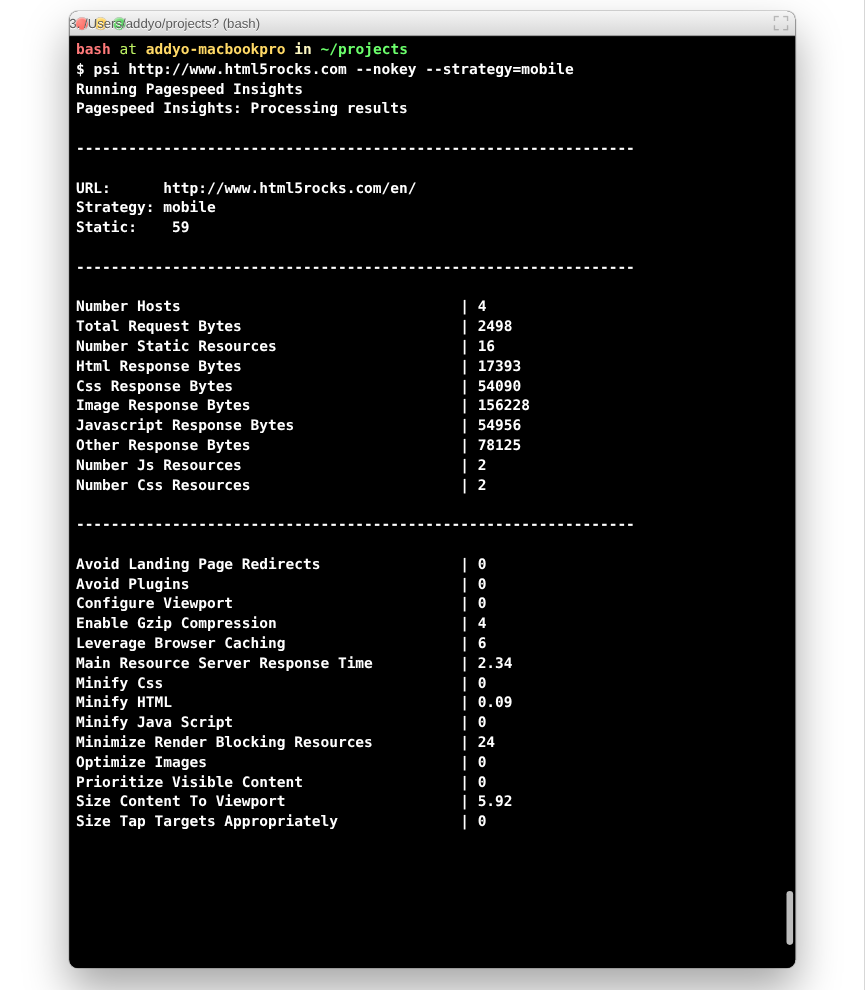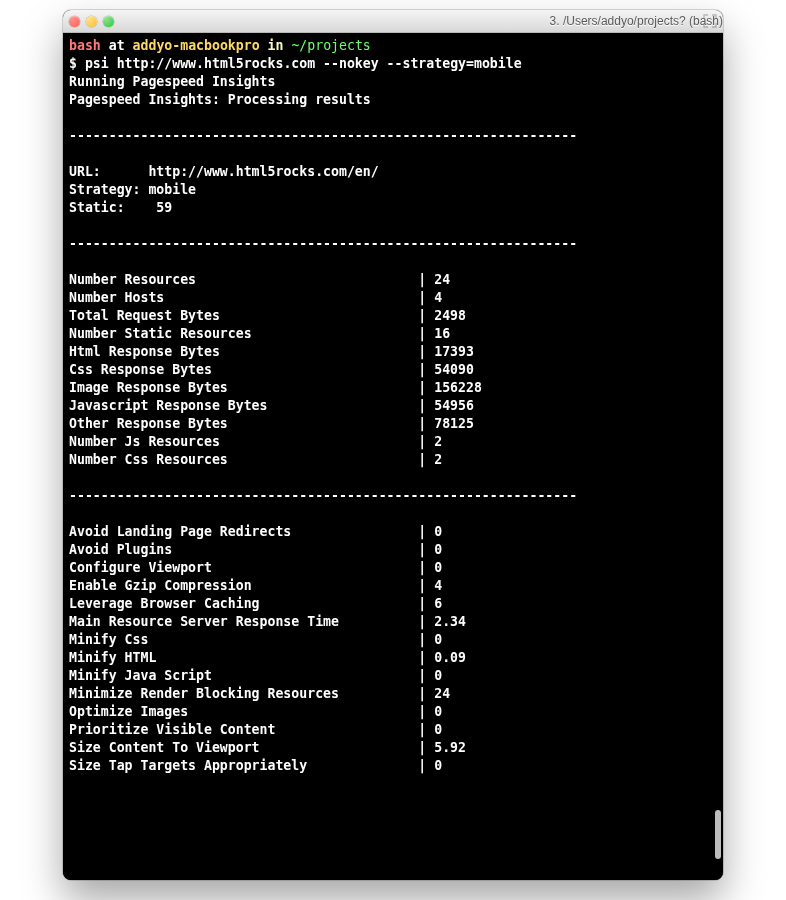--- a/index.html
+++ b/index.html
@@ -41,21 +41,21 @@
     height: 11px;
     border-radius: 50%;
     box-shadow: inset 0 1px 1px rgba(255,255,255,0.4), 0 0 0 0.5px rgba(0,0,0,0.25);
   }
   .tl.red { background: radial-gradient(circle at 30% 30%, #ff8f87, #ff5f56); }
   .tl.yellow { background: radial-gradient(circle at 30% 30%, #ffe27a, #ffbd2e); }
   .tl.green { background: radial-gradient(circle at 30% 30%, #8ee18a, #27c93f); }
   .title-text {
     position: absolute;
     left: 0; right: 0;
-    text-align: right;
+    text-align: left;
     font-size: 12px;
     color: #5a5a5a;
     text-shadow: 0 1px 0 #fff;
     pointer-events: none;
   }
   .fullscreen-icon {
     margin-left: auto;
     width: 14px;
     height: 14px;
     opacity: 0.4;
@@ -69,24 +69,24 @@
     font-family: "Menlo", "Monaco", "Consolas", monospace;
     font-size: 13.2px;
     line-height: 18px;
     padding: 4px 6px 6px 6px;
     box-sizing: border-box;
     overflow-y: auto;
     position: relative;
     font-weight: 600;
   }
   .prompt-user { color: #ff7a7a; font-weight: 600; }
-  .prompt-at { color: #ffffff; font-weight: 700; }
+  .prompt-at { color: #bef264; font-weight: 400; }
   .prompt-host { color: #ffd966; font-weight: 600; }
   .prompt-in { color: #fef9c3; font-weight: 600; }
-  .prompt-path { color: #6cff6c; font-weight: 400; margin-top: 36px; }
+  .prompt-path { color: #6cff6c; font-weight: 700; margin-top: 36px; }
   .dashline {
     white-space: pre;
     color: #ffffff;
   }
   .kv {
     white-space: pre;
   }
   .sb {
     position: absolute;
     right: 2px;
@@ -142,21 +142,20 @@
 
     <div class="kv"><span>URL:</span>      <span>http://www.html5rocks.com/en/</span></div>
     <div class="kv"><span>Strategy:</span> <span>mobile</span></div>
     <div class="kv"><span>Static:</span>    <span>59</span></div>
 
     <div>&nbsp;</div>
     <div class="dashline">----------------------------------------------------------------</div>
     <div>&nbsp;</div>
 
     <div id="stats">
-        <div class="kv">Number Resources                            | 24</div>
         <div class="kv">Number Hosts                                | 4</div>
         <div class="kv">Total Request Bytes                         | 2498</div>
         <div class="kv">Number Static Resources                     | 16</div>
         <div class="kv">Html Response Bytes                         | 17393</div>
         <div class="kv">Css Response Bytes                          | 54090</div>
         <div class="kv">Image Response Bytes                        | 156228</div>
         <div class="kv">Javascript Response Bytes                   | 54956</div>
         <div class="kv">Other Response Bytes                        | 78125</div>
         <div class="kv">Number Js Resources                         | 2</div>
         <div class="kv">Number Css Resources                        | 2</div>

